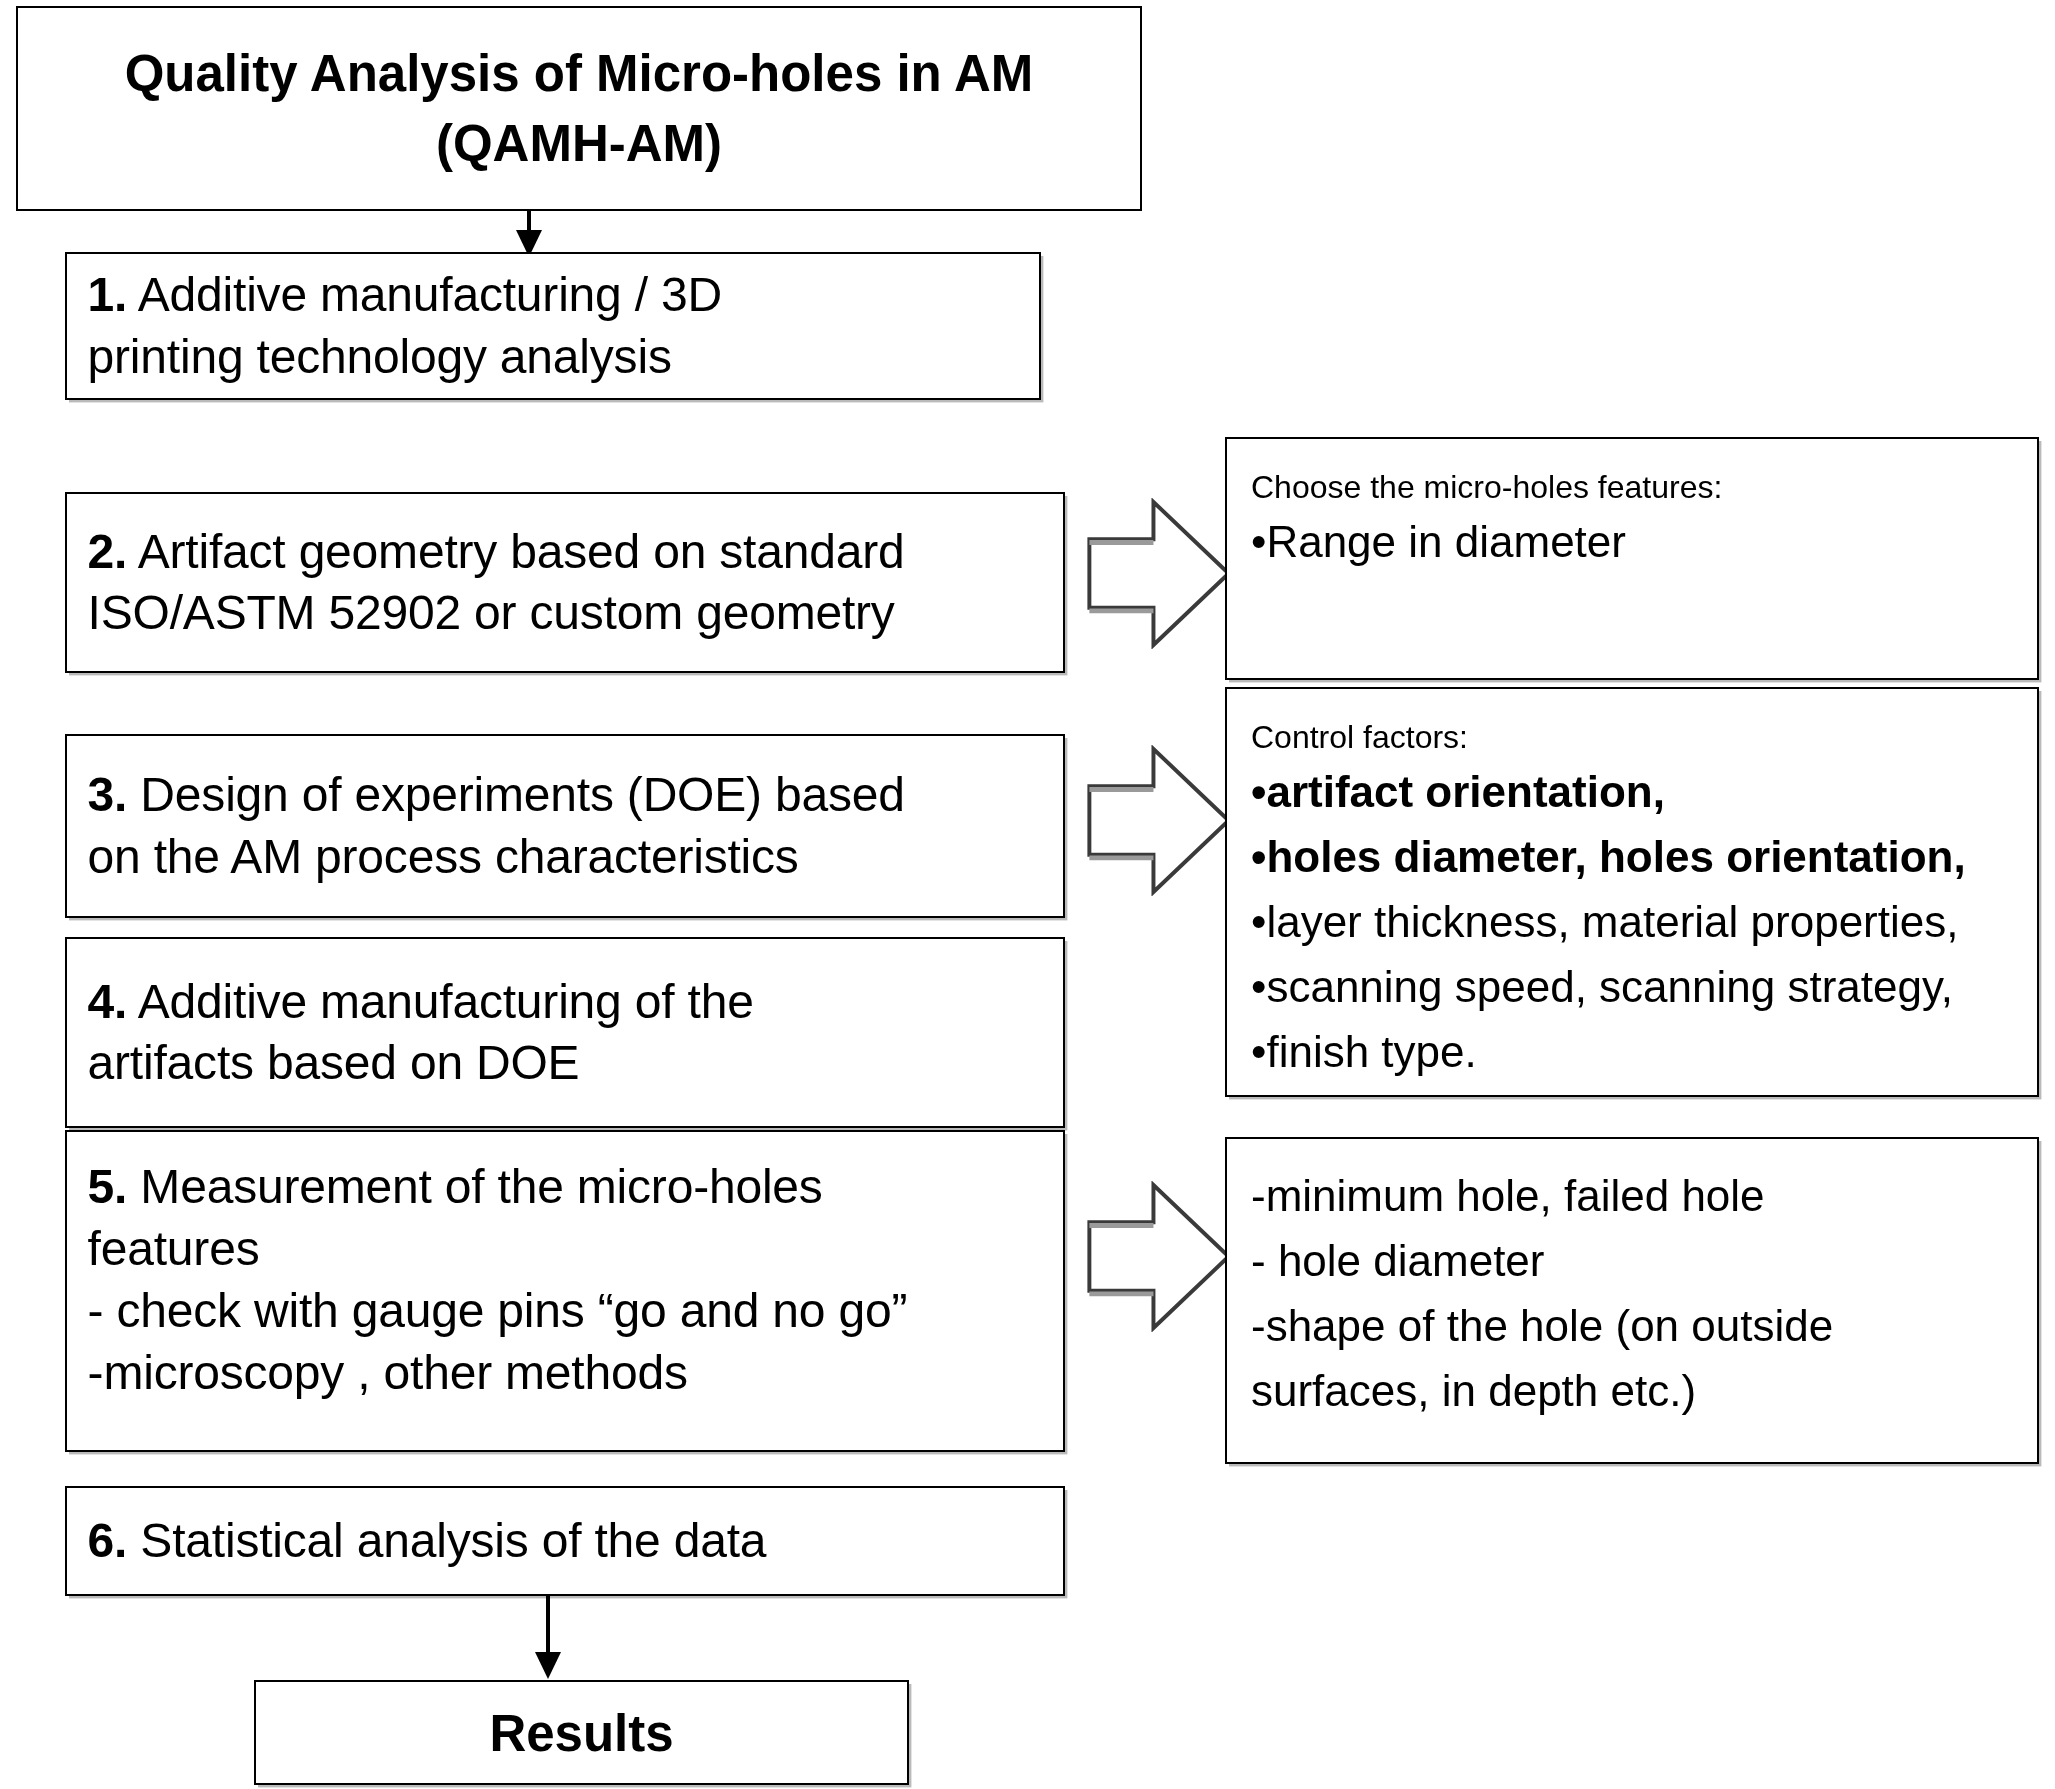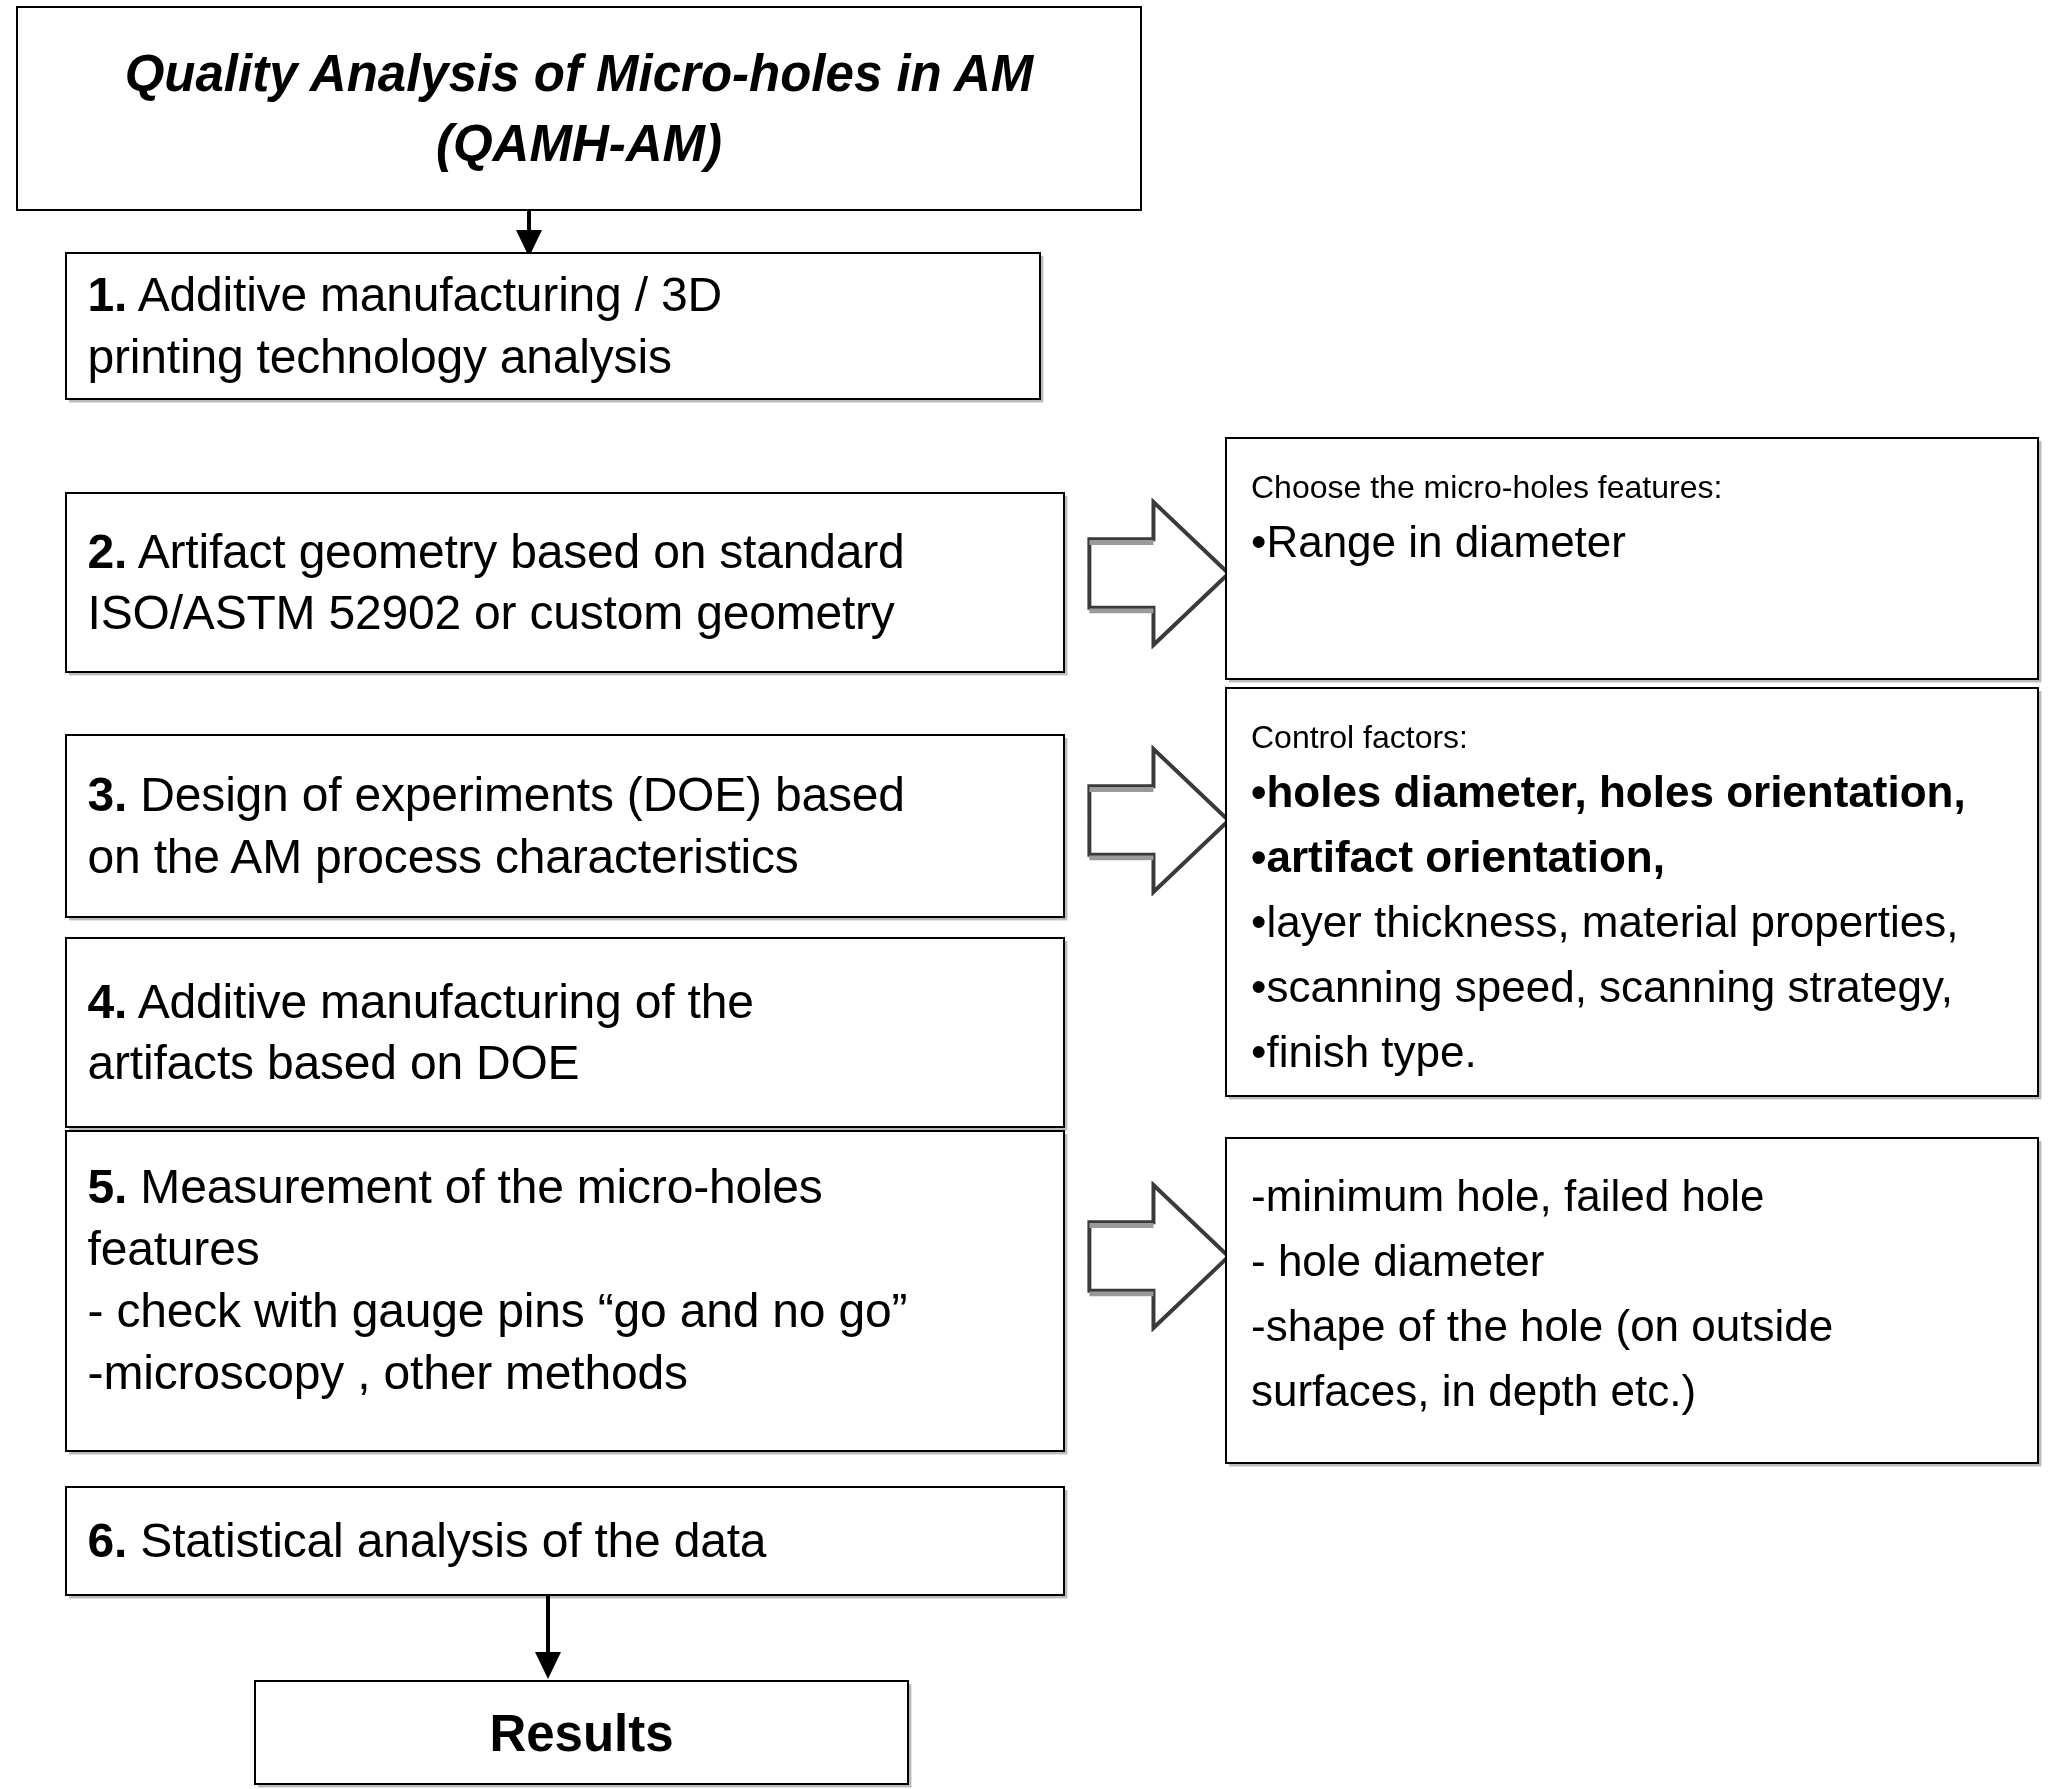--- a/index.html
+++ b/index.html
@@ -49,21 +49,20 @@
   .line .num {
     font-weight: 700;
   }
   
   .title-box-inner {
     position: absolute;
     left: 0; right: 0;
     top: 50%;
     transform: translateY(-50%);
     text-align: center;
-    font-style: italic;
   }
   .title-line {
     font-size: 51px;
     font-weight: 700;
     line-height: 1.38;
     white-space: nowrap;
   }
   
   .results-inner {
     position: absolute;
@@ -188,22 +187,22 @@
     <svg viewBox="0 0 182 190" preserveAspectRatio="none">
       <polygon points="3,52 84,52 84,5 179,95 84,185 84,138 3,138" fill="#ffffff" stroke="#3a3a3a" stroke-width="5"></polygon>
       <line x1="3" y1="56" x2="84" y2="56" stroke="#9a9a9a" stroke-width="6"></line>
       <line x1="3" y1="142" x2="84" y2="142" stroke="#9a9a9a" stroke-width="6"></line>
     </svg>
   </div>
 
   <div class="box shadowed" style="left:1225px; top:687px; width:814px; height:410px;">
     <div class="panel-inner">
       <div class="panel-head">Control factors:</div>
+      <div class="panel-item bold">•artifact orientation,</div>
       <div class="panel-item bold">•holes diameter, holes orientation,</div>
-      <div class="panel-item bold">•artifact orientation,</div>
       <div class="panel-item">•layer thickness, material properties,</div>
       <div class="panel-item">•scanning speed, scanning strategy,</div>
       <div class="panel-item">•finish type.</div>
     </div>
   </div>
 
   <div class="box shadowed" style="left:65px; top:937px; width:1000px; height:191px;">
     <div class="box-inner">
       <div class="line"><span class="num">4.</span><span> Additive manufacturing of the</span></div>
       <div class="line">artifacts based on DOE</div>

